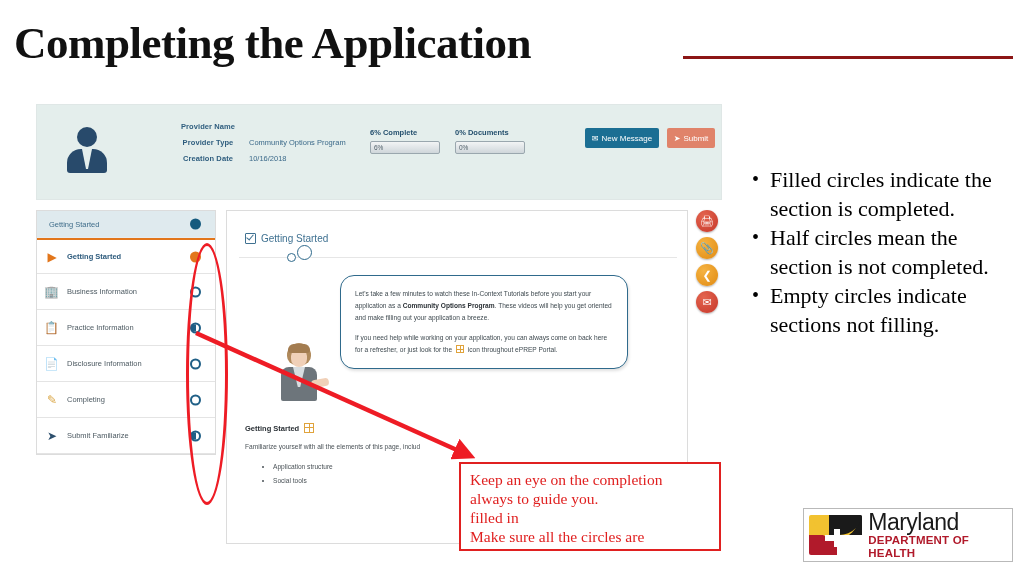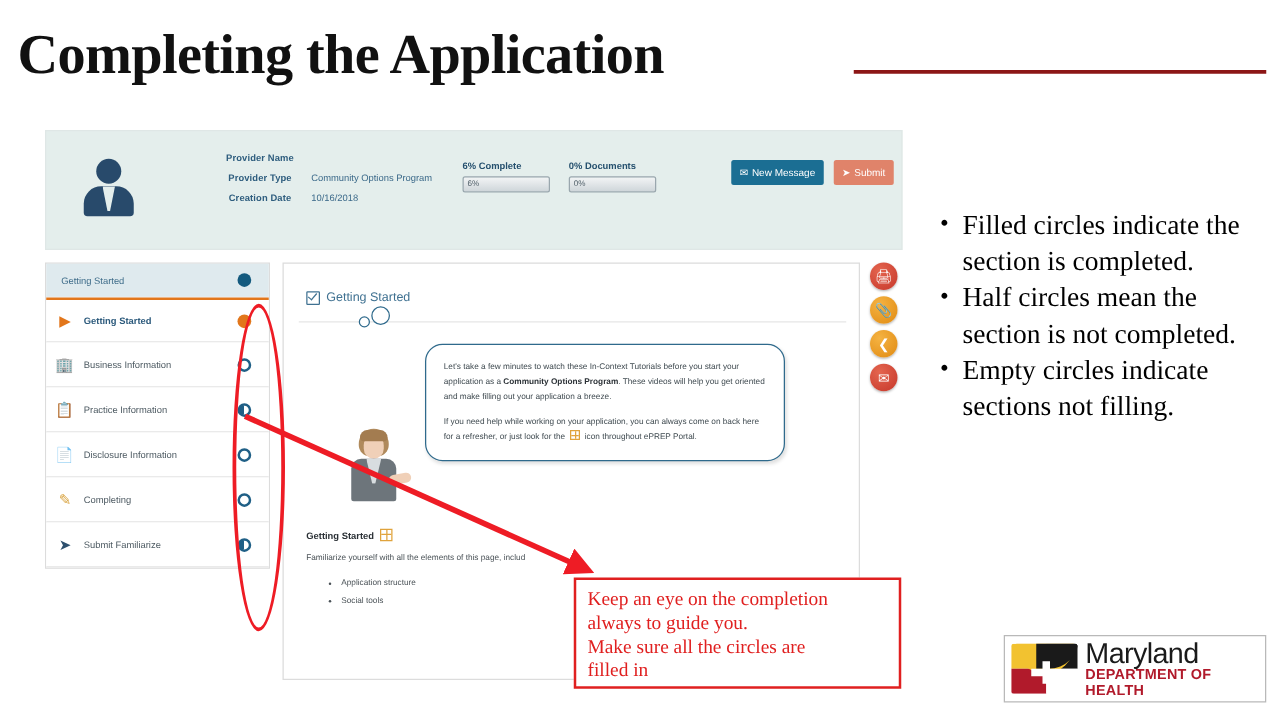--- a/index.html
+++ b/index.html
@@ -452,22 +452,22 @@
     <marker id="arrowhead" markerWidth="5" markerHeight="5" refX="3.2" refY="2.5" orient="auto">
       <polygon points="0 0, 5 2.5, 0 5" fill="#ee1c25"></polygon>
     </marker>
   </defs>
   <line x1="6" y1="43" x2="278" y2="165" stroke="#ee1c25" stroke-width="4.5" marker-end="url(#arrowhead)"></line>
 </svg>
 
 <div id="callout-box">
   <div class="co-line">Keep an eye on the completion</div>
   <div class="co-line">always to guide you.</div>
+  <div class="co-line">filled in</div>
   <div class="co-line">Make sure all the circles are</div>
-  <div class="co-line">filled in</div>
 </div>
 
 <div id="bullets">
   <ul>
     <li>Filled circles indicate  the section is completed.</li>
     <li>Half circles mean the section is not completed.</li>
     <li>Empty circles indicate sections not filling.</li>
   </ul>
 </div>
 

